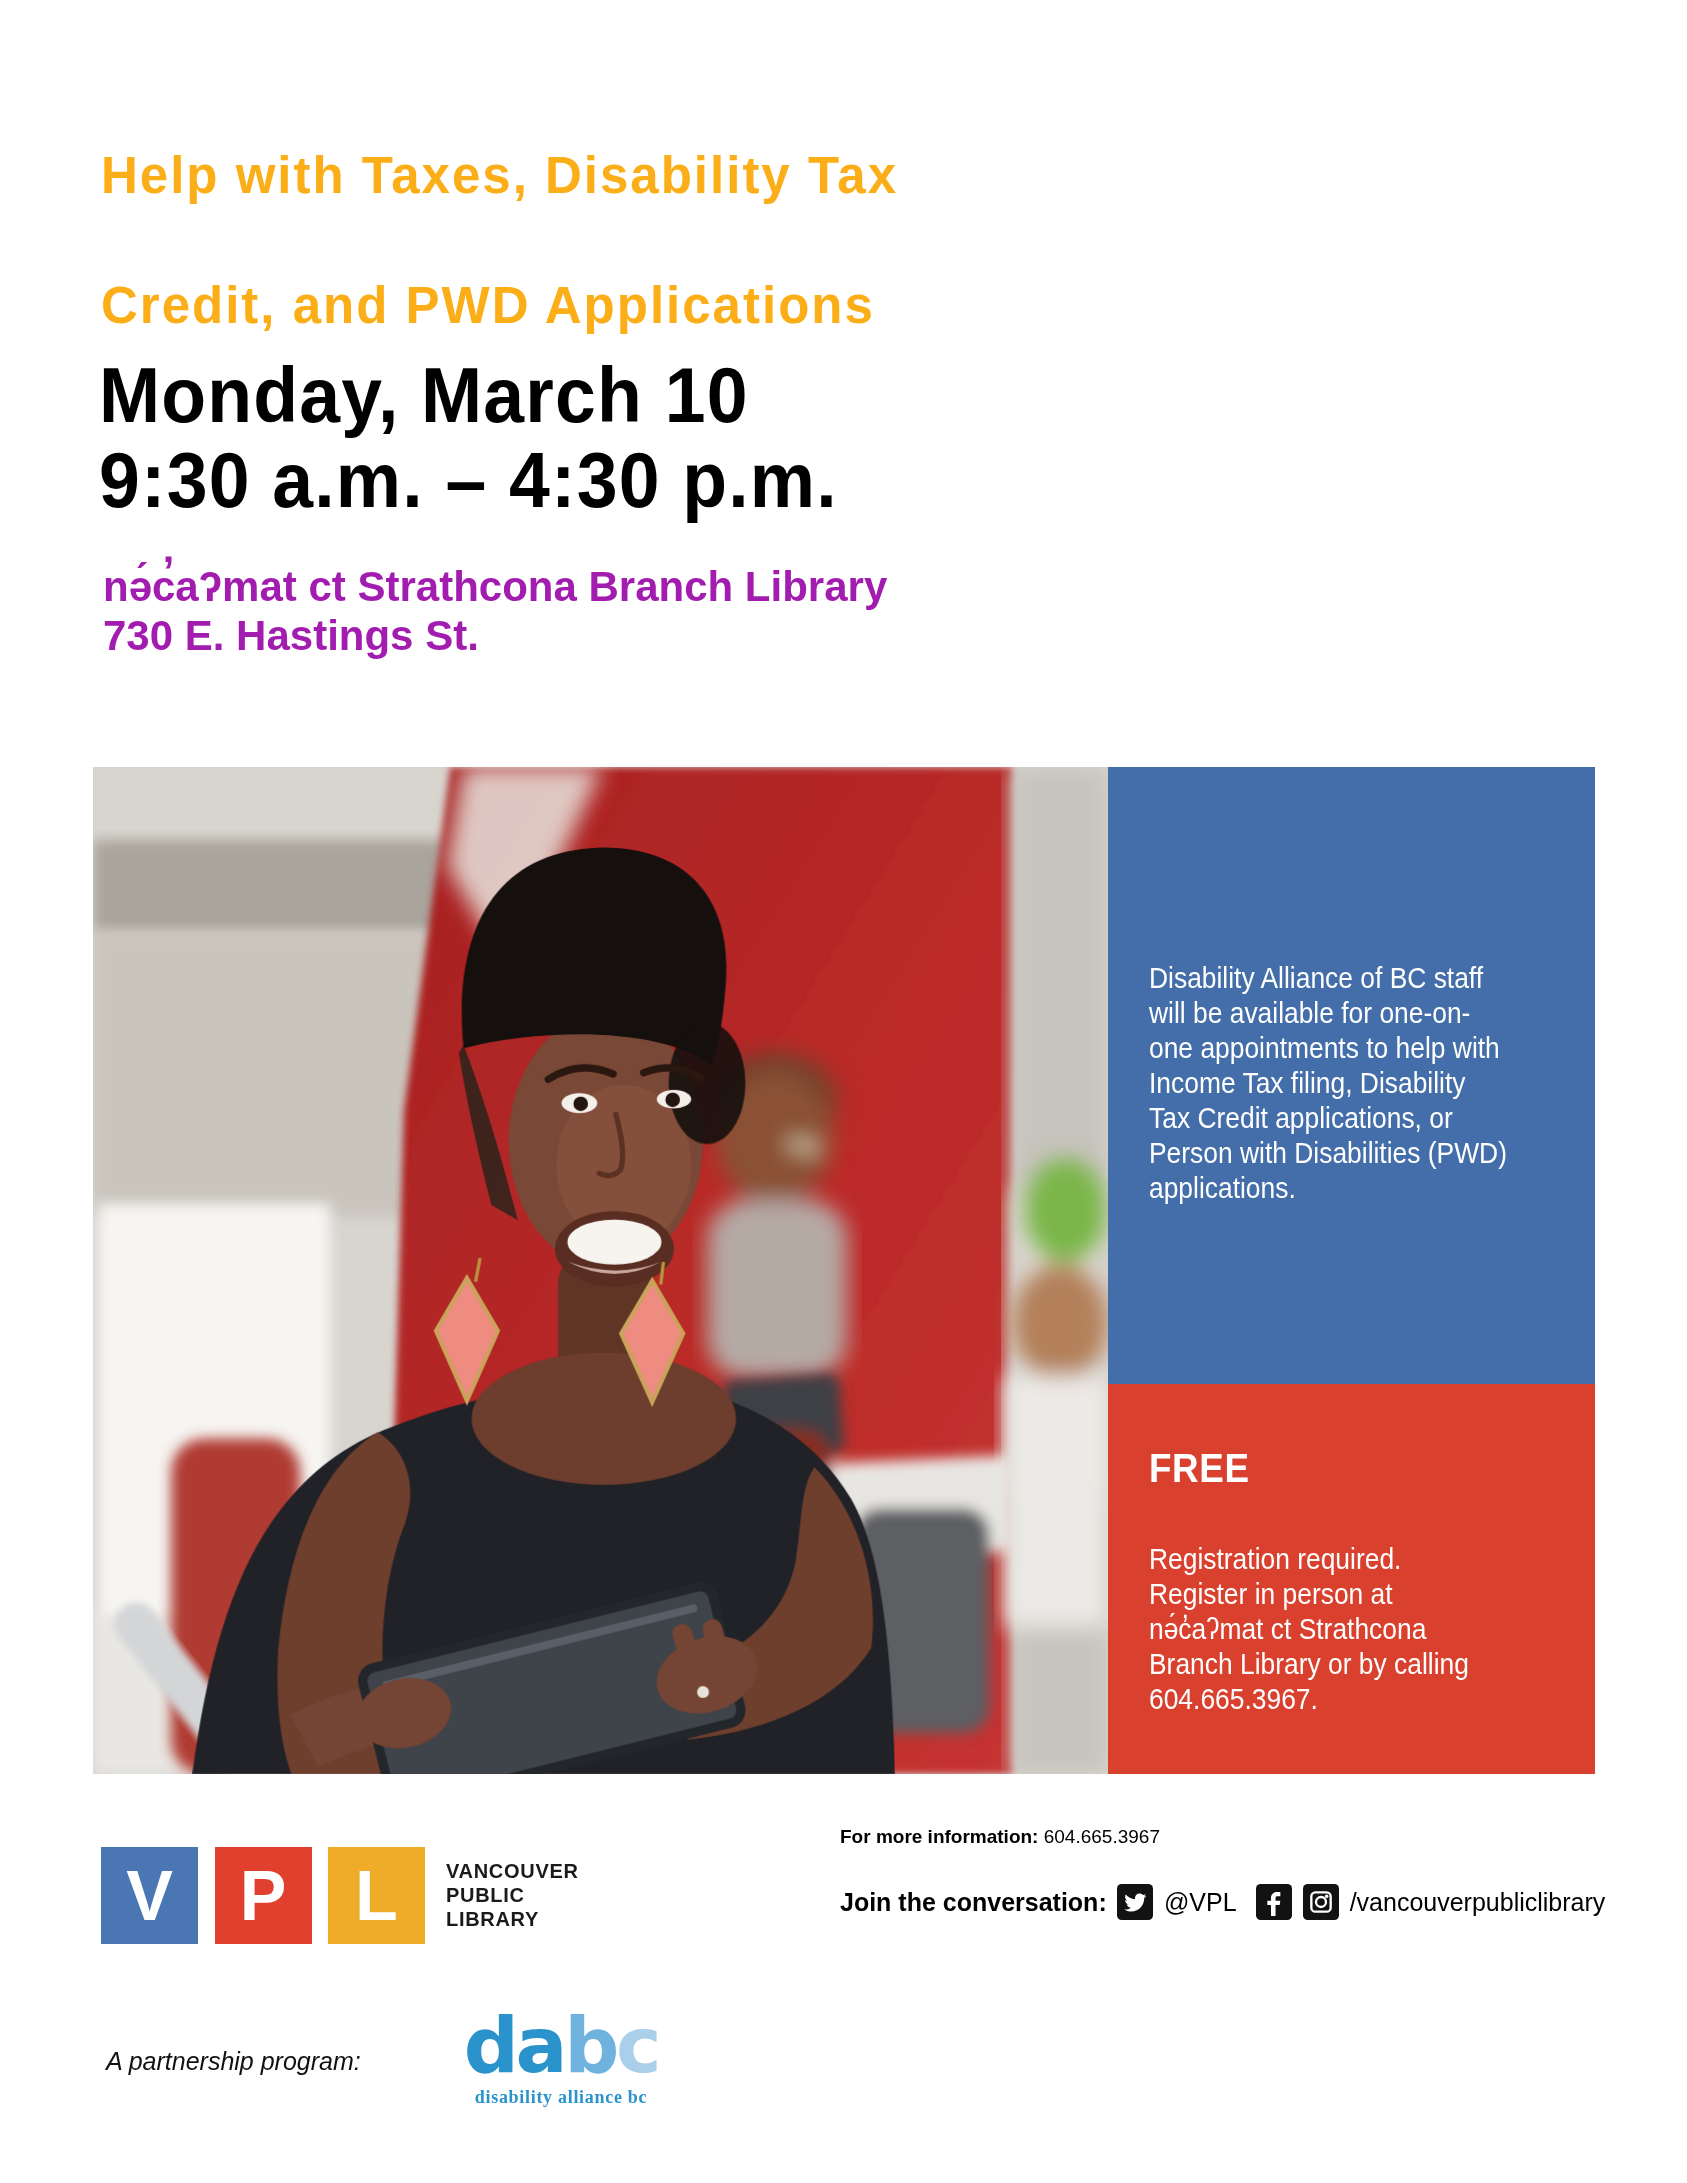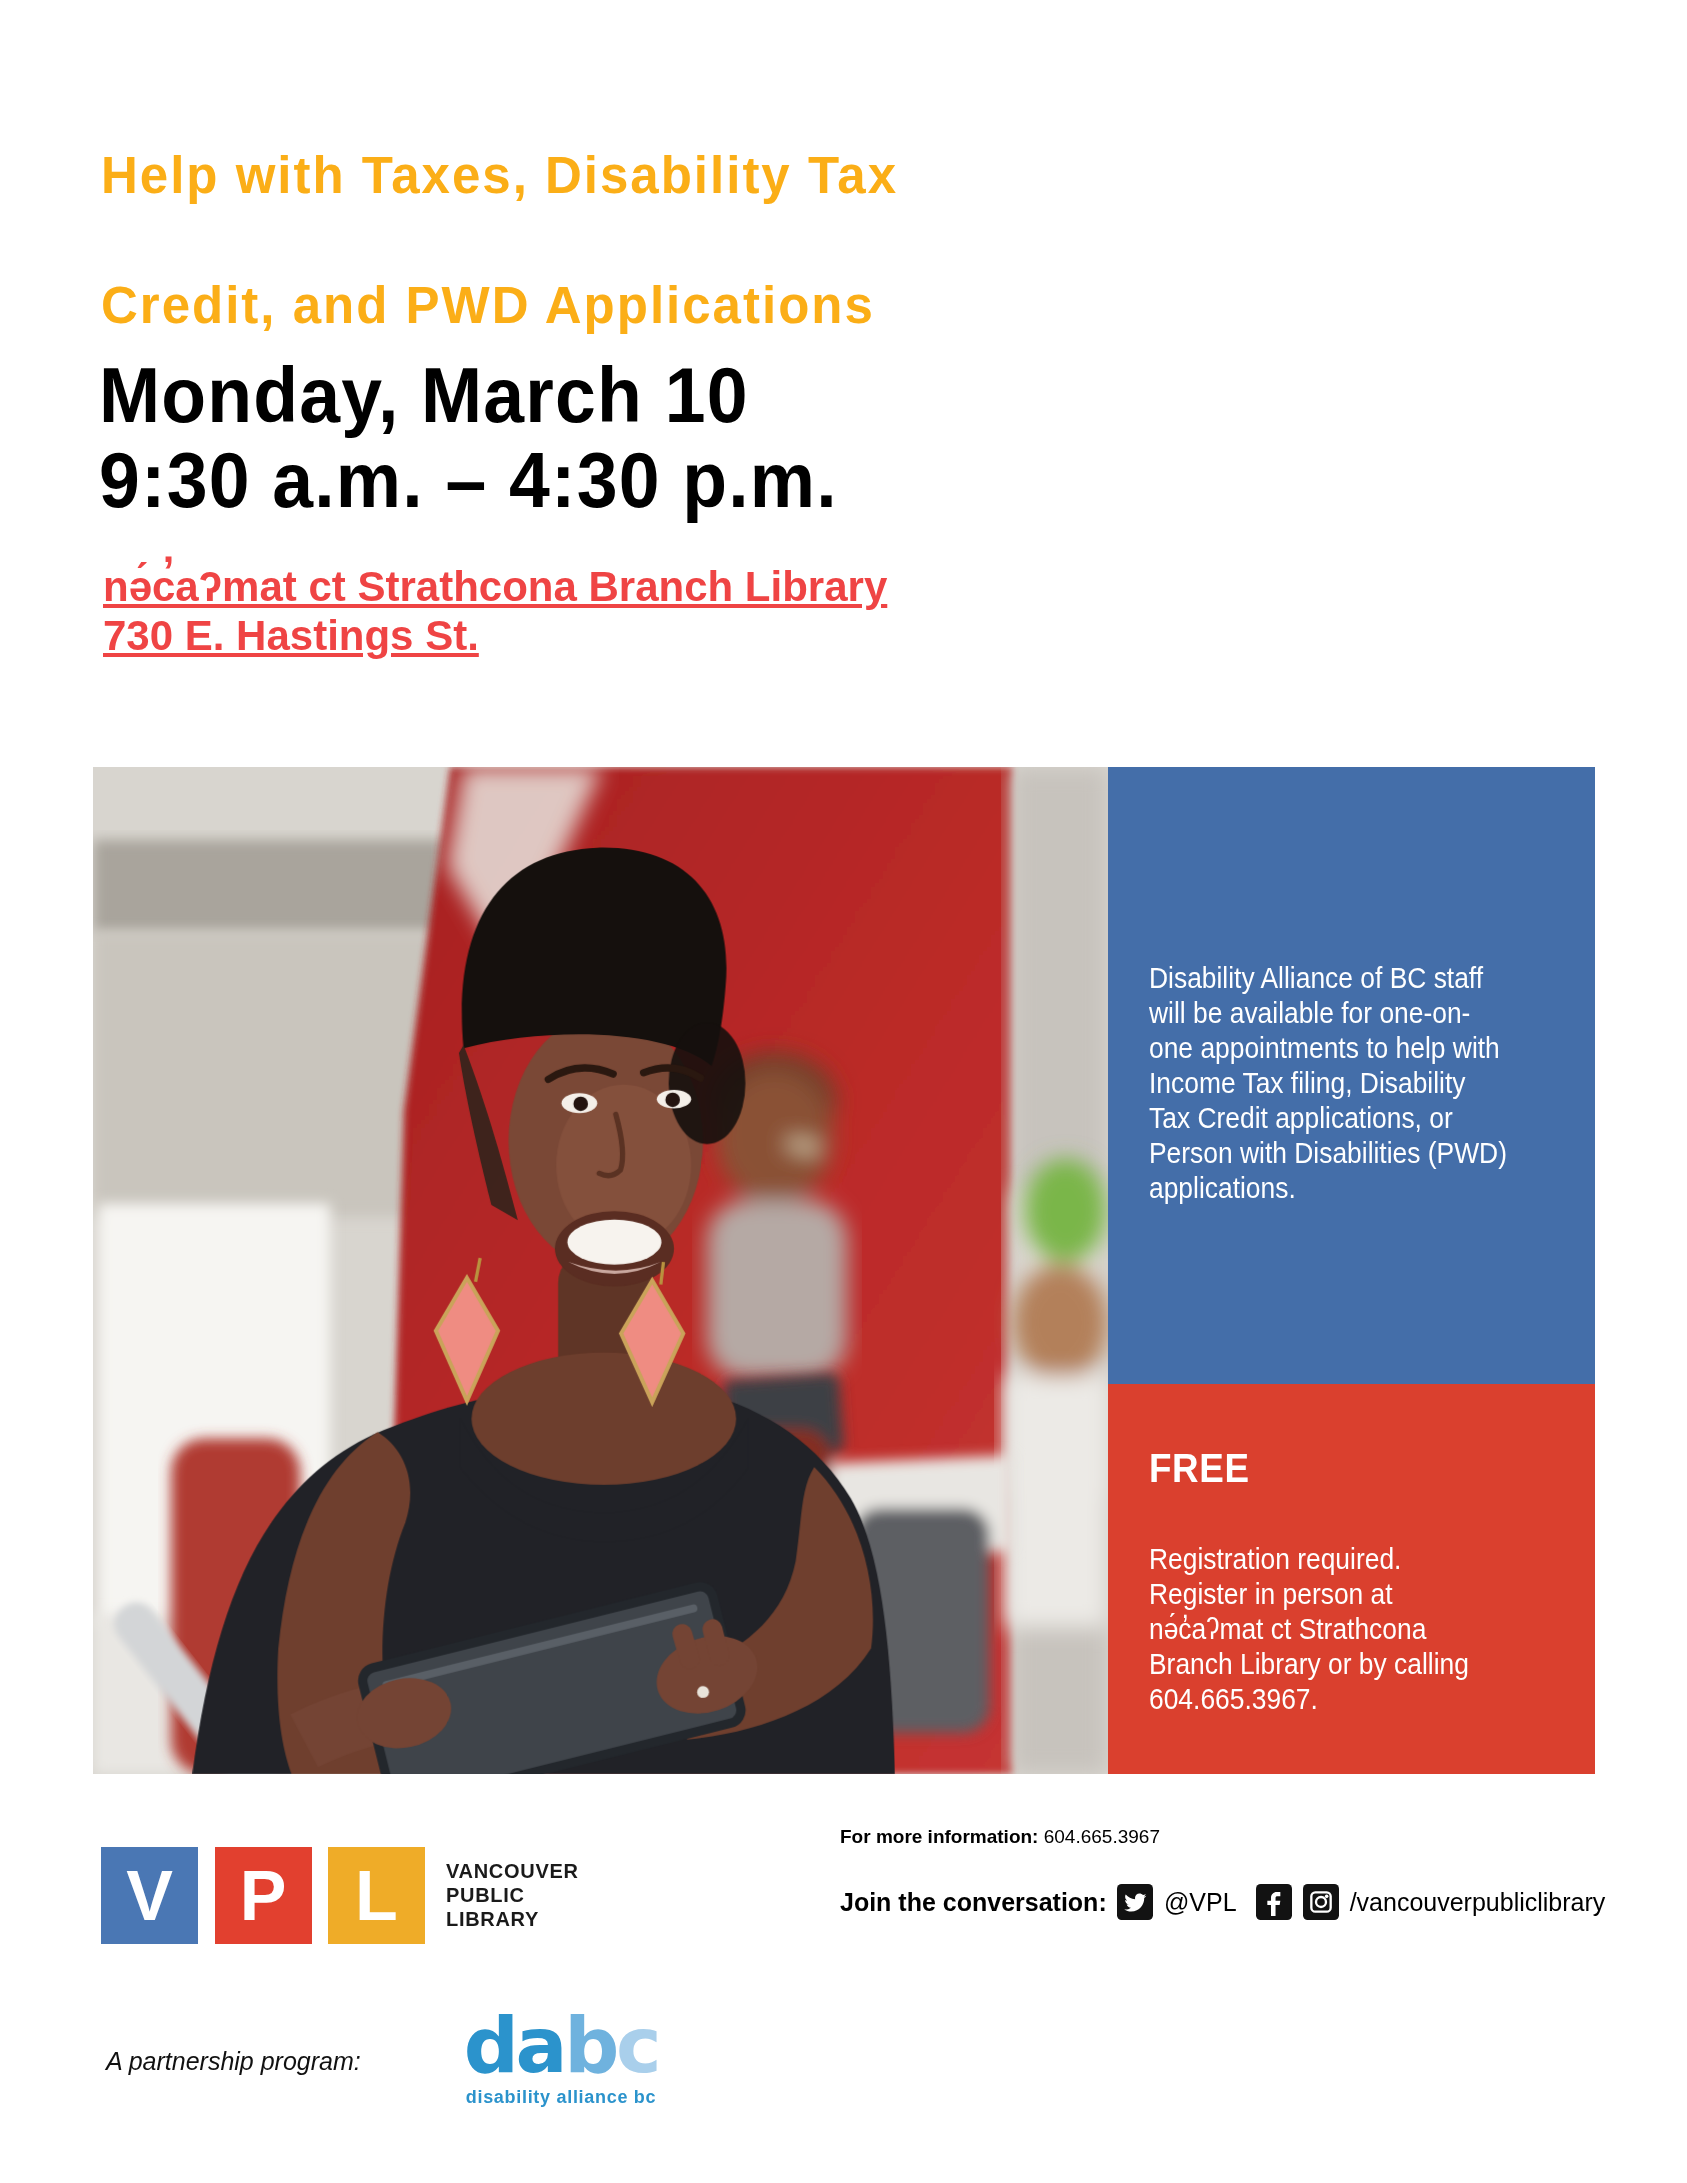--- a/index.html
+++ b/index.html
@@ -14,21 +14,21 @@
     font-size:51px;font-weight:bold;line-height:130px;letter-spacing:2px;
     color:#FBAE17;
   }
   .datetime{
     position:absolute;left:99px;top:353px;
     font-size:78px;font-weight:bold;line-height:85px;letter-spacing:1.3px;
     color:#000;transform:scaleX(.94);transform-origin:0 0;width:1125px;
   }
   .location{
     position:absolute;left:103px;top:562px;
-    font-size:42px;font-weight:bold;line-height:49px;color:#ef4444;width:1059px;text-decoration:underline;
+    font-size:42px;font-weight:bold;line-height:49px;color:#a21caf;width:1059px;
   }
 
   .photo{
     position:absolute;left:93px;top:767px;width:1015px;height:1007px;
     overflow:hidden;background:#d9d6d0;
   }
 
   .info-box{
     position:absolute;left:1108px;top:767px;width:487px;height:617px;
     background:#446EA9;overflow:hidden;
@@ -81,21 +81,21 @@
   .dabc{position:absolute;left:462px;top:2009px;text-align:center;width:198px;}
   .dabc-word{
     font-size:77px;font-weight:bold;letter-spacing:-3.3px;line-height:74px;
     font-family:"DejaVu Sans","Liberation Sans",sans-serif;
   }
   .dabc-da{color:#2B93CC;}
   .dabc-b{color:#6FB2DE;}
   .dabc-c{color:#A9CFEB;}
   .dabc-tagline{
     font-size:18px;font-weight:bold;color:#2B93CC;letter-spacing:0.7px;margin-top:4px;
-    font-family:Liberation Sans, sans-serif;
+    font-family:Liberation Serif, serif;
   }
 </style>
 </head>
 <body>
 
 <div class="poster">
 
   <h1 class="title pre">Help with Taxes, Disability Tax
 Credit, and PWD Applications</h1>
 

